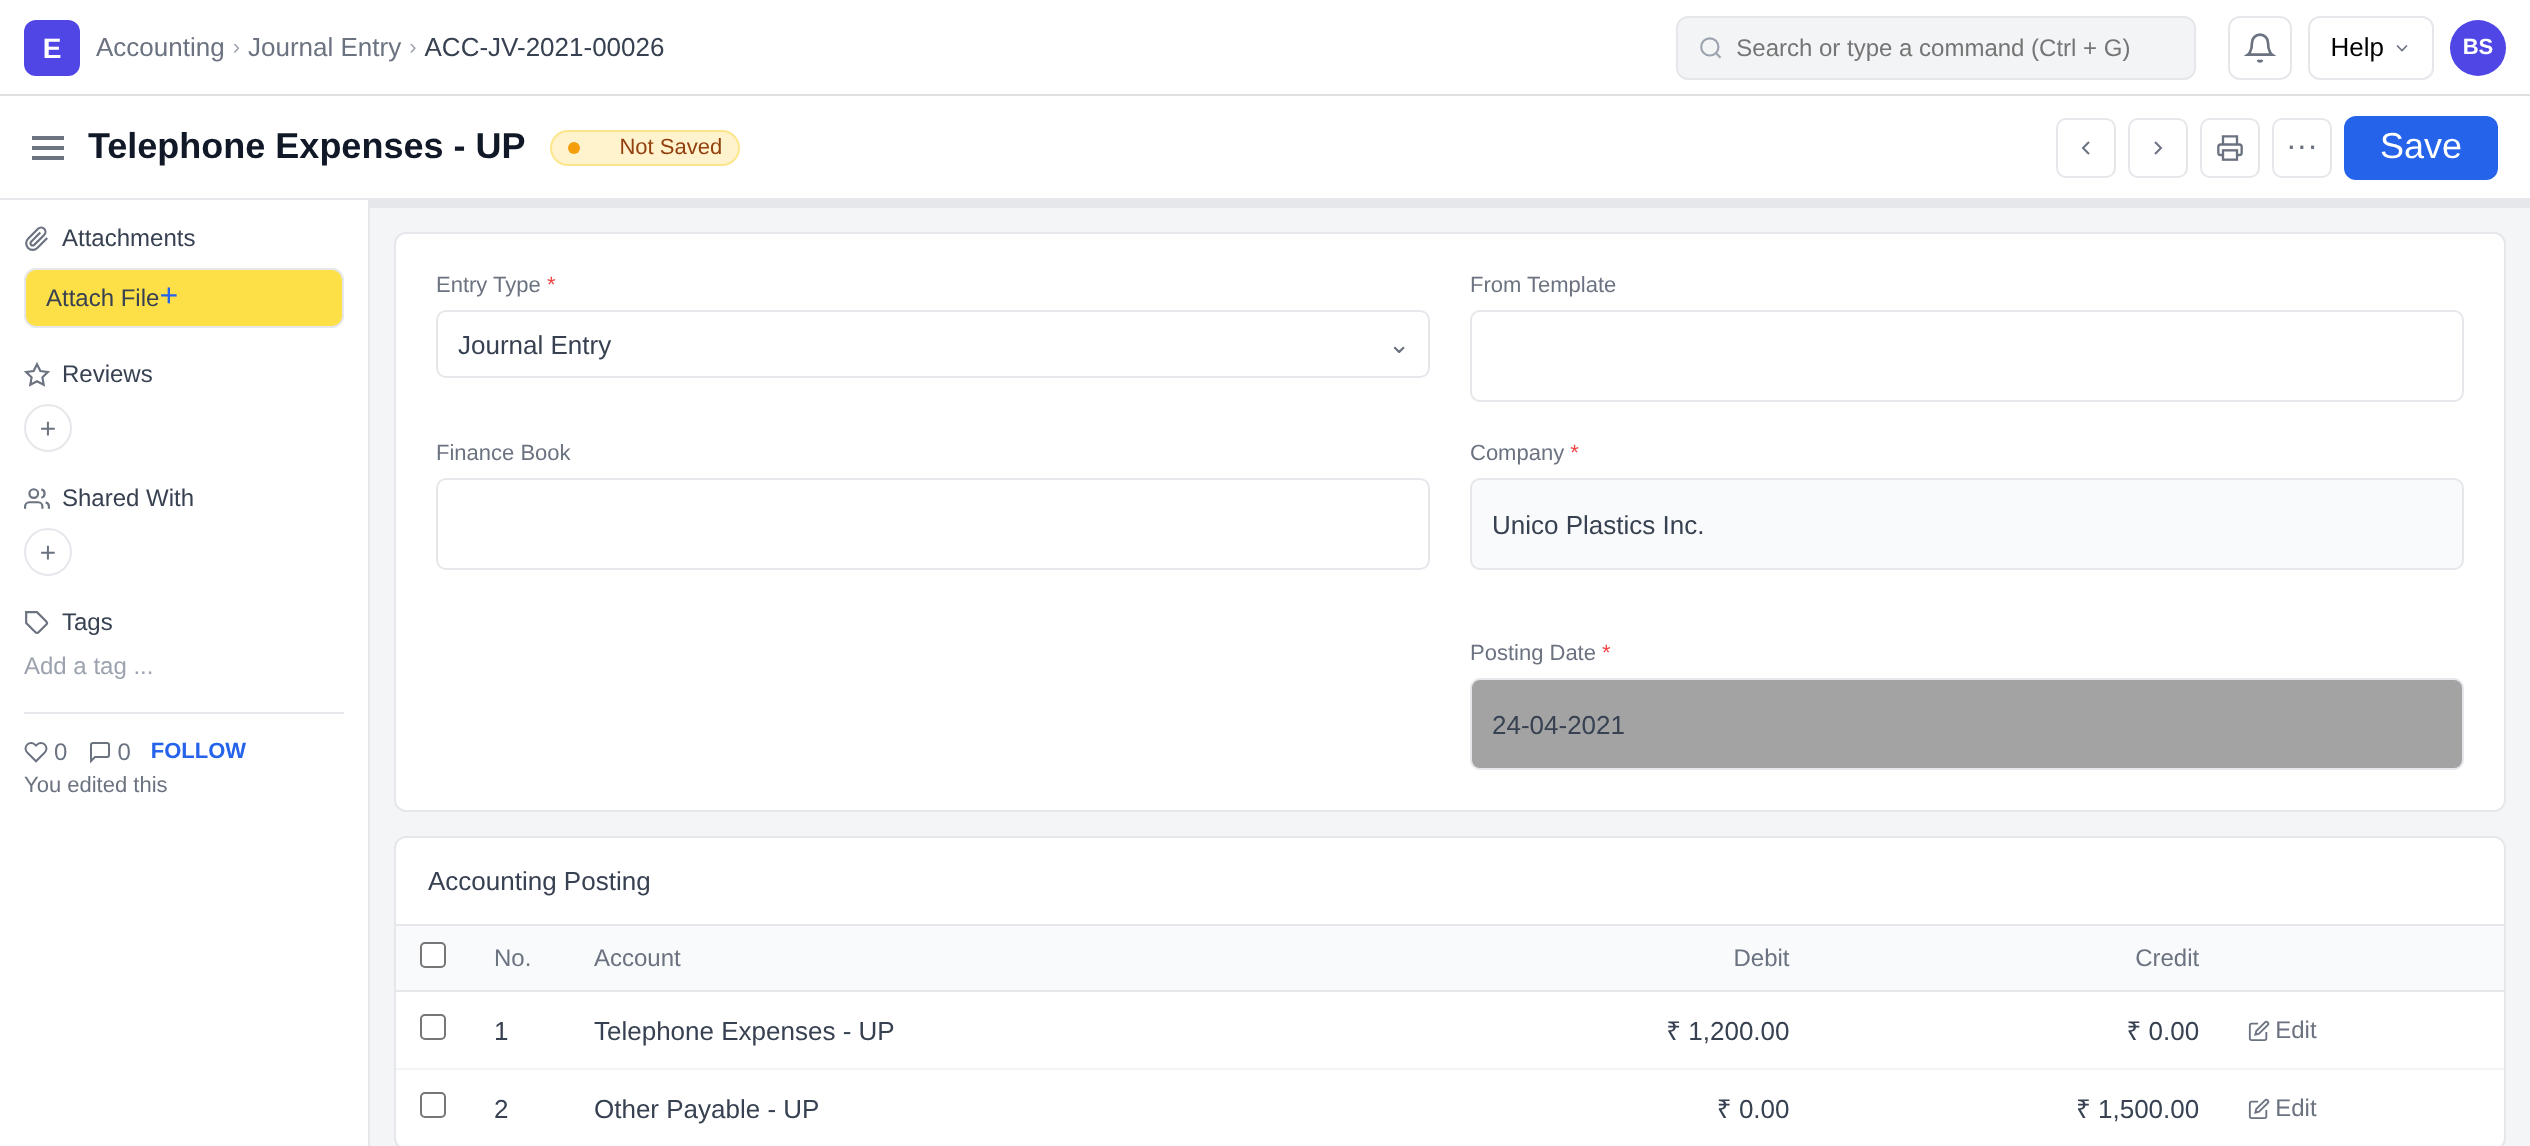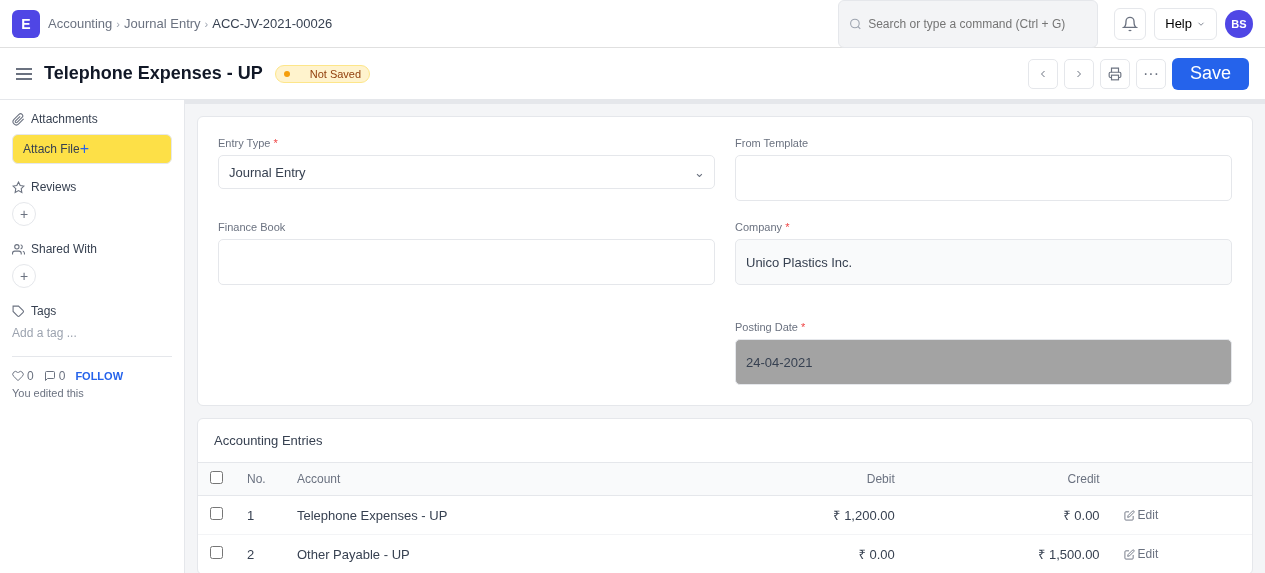--- a/index.html
+++ b/index.html
@@ -14,21 +14,21 @@
       width: 28px; height: 28px; background: #4f46e5; border-radius: 6px;
       display: flex; align-items: center; justify-content: center; color: #fff; font-weight: bold; font-size: 14px;
       flex-shrink: 0;
     }
     .breadcrumb { display: flex; align-items: center; gap: 4px; font-size: 13px; color: #6b7280; }
     .breadcrumb-sep { color: #9ca3af; font-size: 11px; }
     .breadcrumb a { color: #6b7280; text-decoration: none; }
     .breadcrumb-current { color: #374151; font-size: 13px; }
     .nav-search {
       margin-left: auto; display: flex; align-items: center; background: #f3f4f6;
-      border: 1px solid #e5e7eb; border-radius: 6px; padding: 0 10px; gap: 6px; height: 48px; width: 260px;
+      border: 1px solid #e5e7eb; border-radius: 6px; padding: 0 10px; gap: 6px; height: 32px; width: 260px;
     }
     .nav-search input { background: none; border: none; outline: none; font-size: 12px; color: #6b7280; width: 100%; }
     .nav-right { display: flex; align-items: center; gap: 8px; margin-left: 8px; }
     .bell-btn { width: 32px; height: 32px; display: flex; align-items: center; justify-content: center; border: 1px solid #e5e7eb; border-radius: 6px; background: #fff; cursor: pointer; }
     .help-btn { display: flex; align-items: center; gap: 4px; padding: 0 10px; height: 32px; border: 1px solid #e5e7eb; border-radius: 6px; background: #fff; cursor: pointer; font-size: 13px; }
     .avatar { width: 28px; height: 28px; background: #4f46e5; border-radius: 50%; display: flex; align-items: center; justify-content: center; color: #fff; font-size: 11px; font-weight: 600; cursor: pointer; }
 
     
     .page-header {
       display: flex; align-items: center; background: #fff; border-bottom: 1px solid #e5e7eb;
@@ -291,21 +291,21 @@
         <div class="form-group">
           <label class="form-label">
             <span>Posting Date</span><span class="required"> *</span>
           </label>
           <input type="text" class="form-input" style="background: #a3a3a3;" value="24-04-2021">
         </div>
       </div>
     </div>
 
     <div class="table-card">
-      <div class="table-card-header">Accounting Entries</div>
+      <div class="table-card-header">Accounting Posting</div>
       <table>
         <thead>
           <tr>
             <th class="cb-col">
               <input type="checkbox" style="">
             </th>
             <th class="no-col">No.</th>
             <th>Account</th>
             <th class="right">Debit</th>
             <th class="right">Credit</th>

